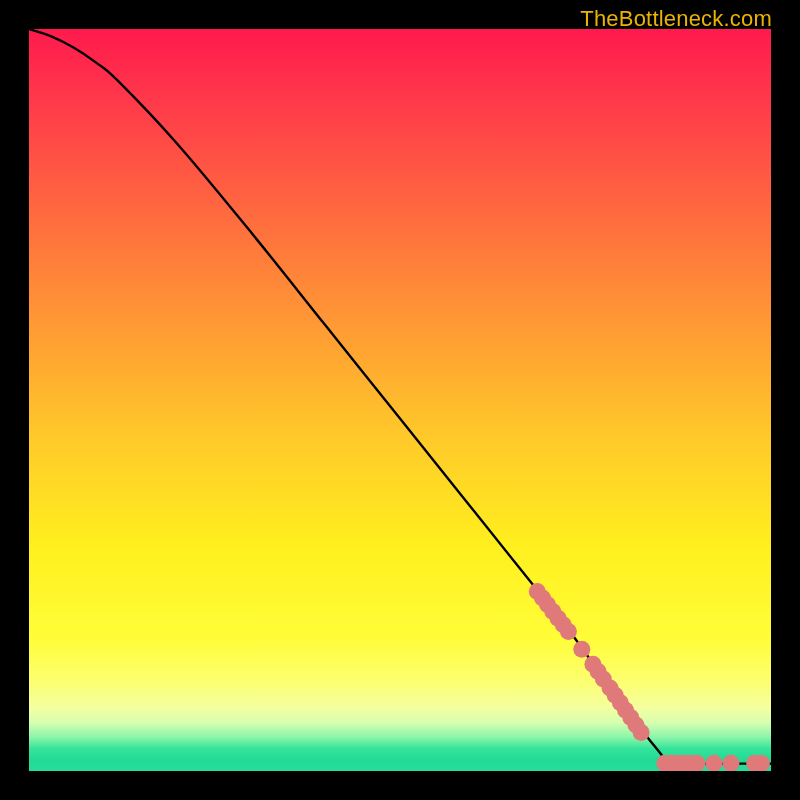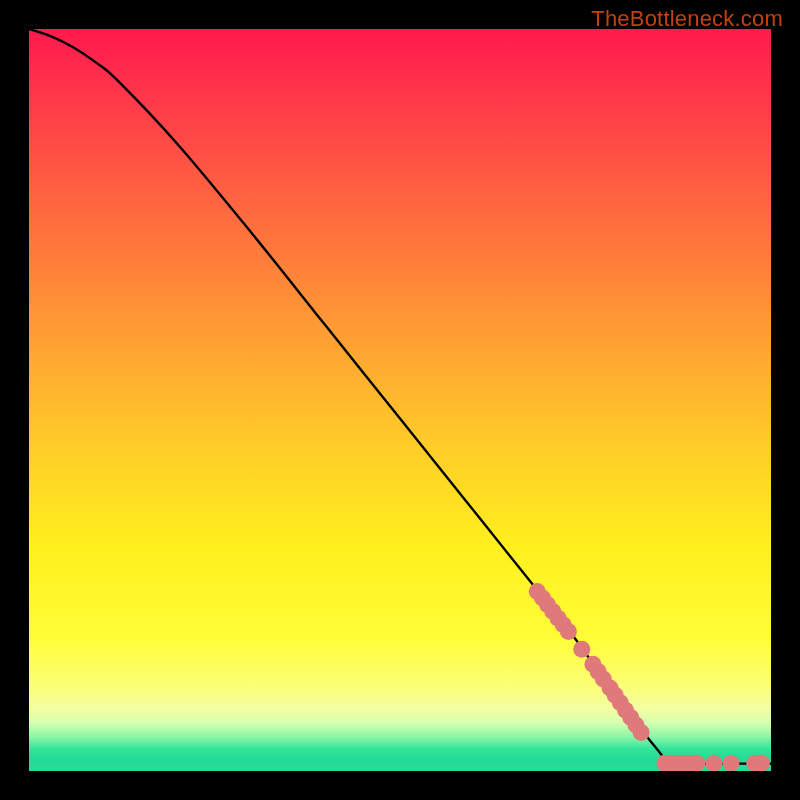--- a/index.html
+++ b/index.html
@@ -37,22 +37,22 @@
       #d6ffb0 93.5%,
       #88f5a8 95.5%,
       #34e49a 97%,
       #22da96 98.5%,
       #28dd9a 100%
     );
   }
   .watermark {
     position: absolute;
     top: 6px;
-    right: 17px;
-    color: #c2410c;
+    right: 28px;
+    color: #eab308;
     font-size: 22px;
     letter-spacing: 0.2px;
     font-weight: 500;
     user-select: none;
   }
   svg.plot {
     position: absolute;
     inset: 0;
   }
 </style>

